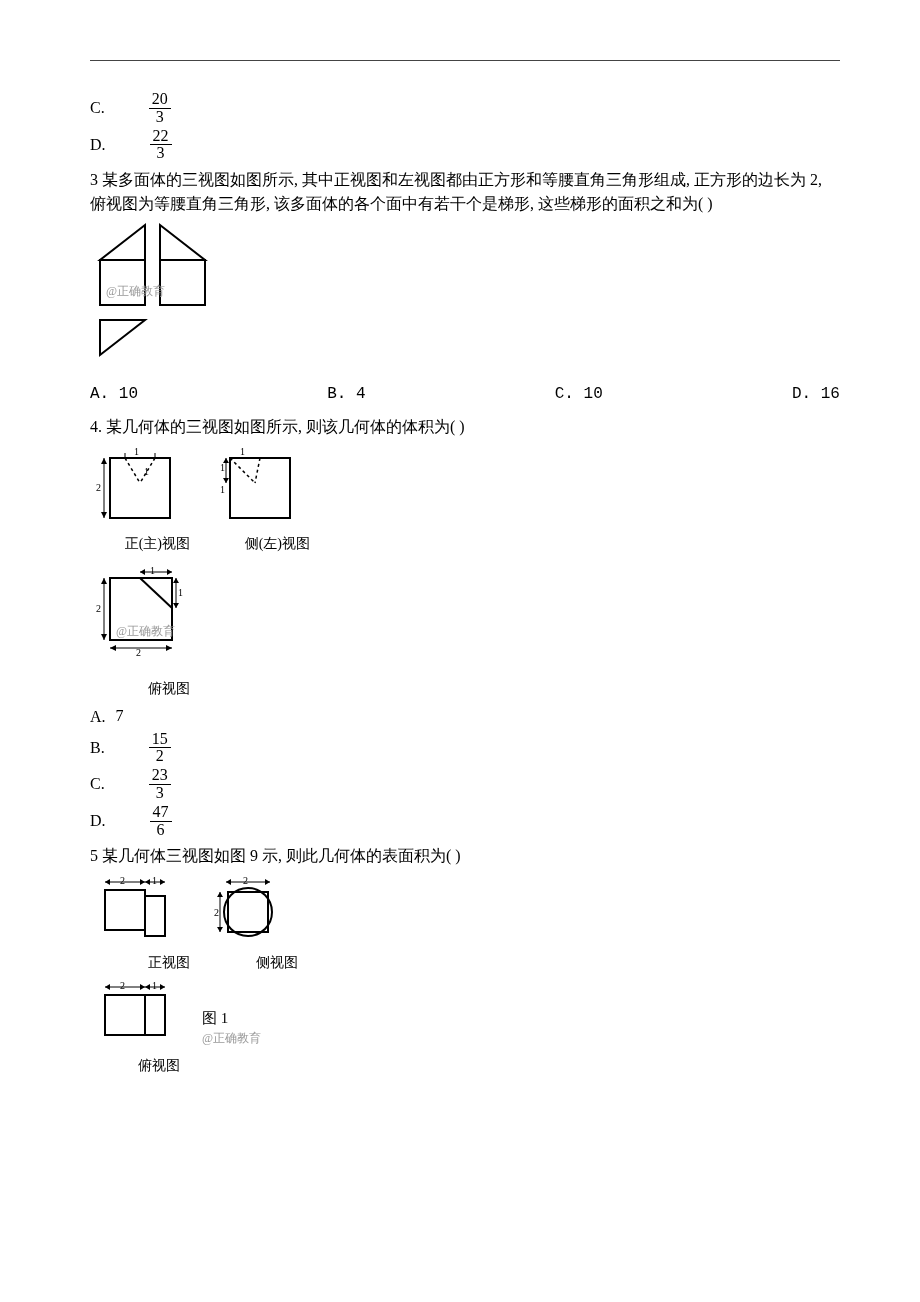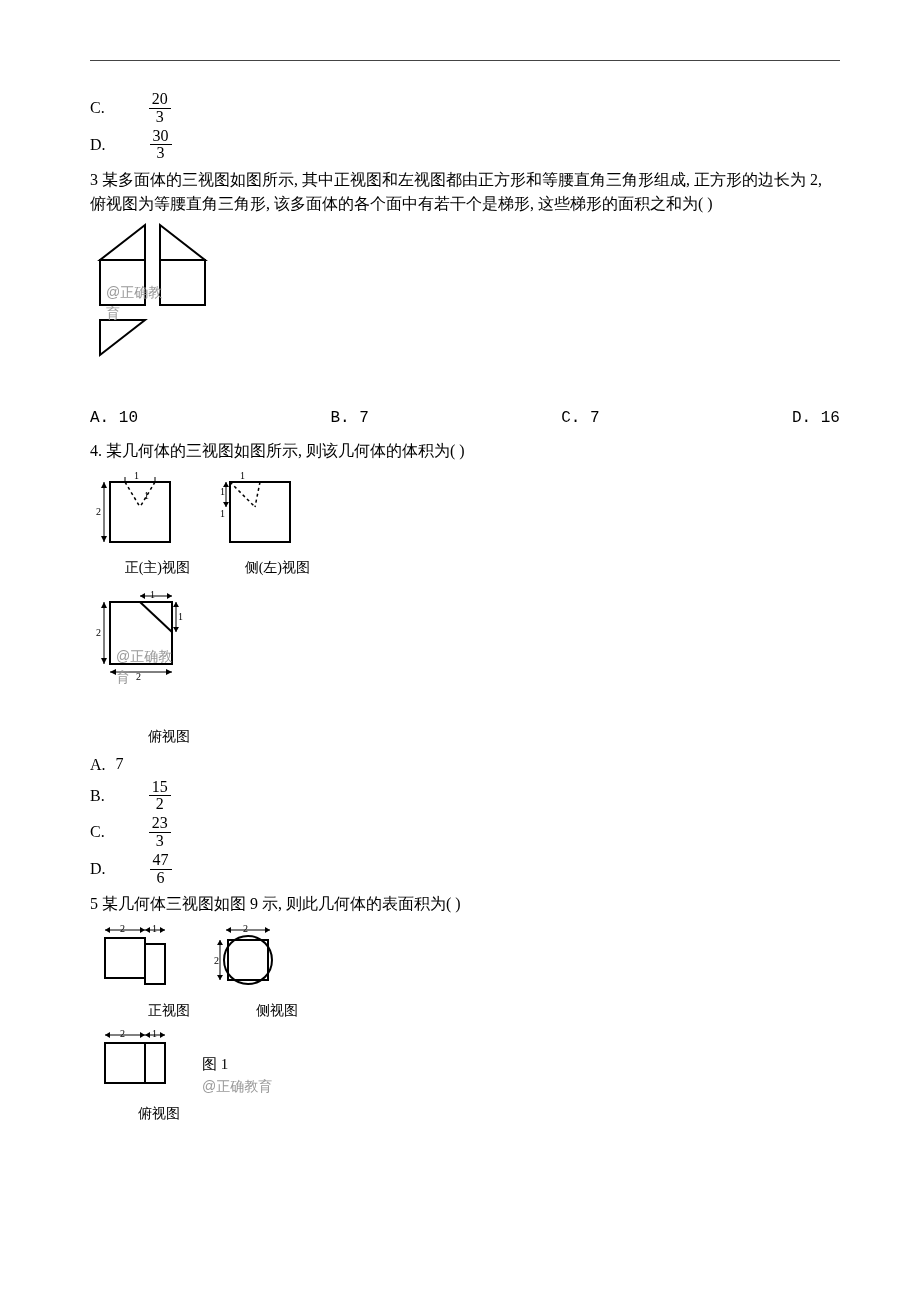--- a/index.html
+++ b/index.html
@@ -38,39 +38,39 @@
   .q-text { margin: 6px 0 4px 0; }
   .row-opts {
     display: flex;
     justify-content: space-between;
     margin: 4px 0 2px 0;
     font-family: "Courier New", monospace;
   }
   .row-opts span { font-family: "SimSun", "Courier New", monospace; }
   .fig { margin: 4px 0; }
   .fig-label { font-size: 14px; text-align: right; }
-  .wm { font-size: 14px; color: #999; font-family: Liberation Sans, sans-serif; }
+  .wm { font-size: 12px; color: #999; font-family: Liberation Serif, serif; }
   svg { display:block; }
 </style>
 </head>
 <body>
 
 <hr class="hr-top">
 
 <div class="opt-line">
   <span class="opt-label">C.</span>
   <span class="frac">
     <span class="num">20</span>
     <span class="den">3</span>
   </span>
 </div>
 <div class="opt-line">
   <span class="opt-label">D.</span>
   <span class="frac">
-    <span class="num">30</span>
+    <span class="num">22</span>
     <span class="den">3</span>
   </span>
 </div>
 
 <p class="q-text">3 某多面体的三视图如图所示, 其中正视图和左视图都由正方形和等腰直角三角形组成, 正方形的边长为 2, 俯视图为等腰直角三角形, 该多面体的各个面中有若干个是梯形, 这些梯形的面积之和为(          )</p>
 
 <div class="fig">
   <svg width="150" height="140" viewBox="0 0 150 140">
 
     <polygon points="10,40 55,40 55,5" fill="none" stroke="#000" stroke-width="2"></polygon>
@@ -79,22 +79,22 @@
     <polygon points="70,40 115,40 70,5" fill="none" stroke="#000" stroke-width="2"></polygon>
     <rect x="70" y="40" width="45" height="45" fill="none" stroke="#000" stroke-width="2"></rect>
 
     <polygon points="10,100 55,100 10,135" fill="none" stroke="#000" stroke-width="2"></polygon>
   </svg>
   <div class="wm" style="position:relative; top:-78px; left:16px; width:60px;">@正确教育</div>
 </div>
 
 <div class="row-opts">
   <span>A. 10</span>
-  <span>B. 7</span>
-  <span>C. 7</span>
+  <span>B. 4</span>
+  <span>C. 10</span>
   <span>D. 16</span>
 </div>
 
 <p class="q-text" style="margin-top:9px;">4. 某几何体的三视图如图所示, 则该几何体的体积为(          )</p>
 
 <div class="fig" style="display:flex; gap:20px;">
 
   <div>
     <svg width="100" height="90" viewBox="0 0 100 90">
       <rect x="20" y="15" width="60" height="60" fill="none" stroke="#000" stroke-width="2"></rect>

